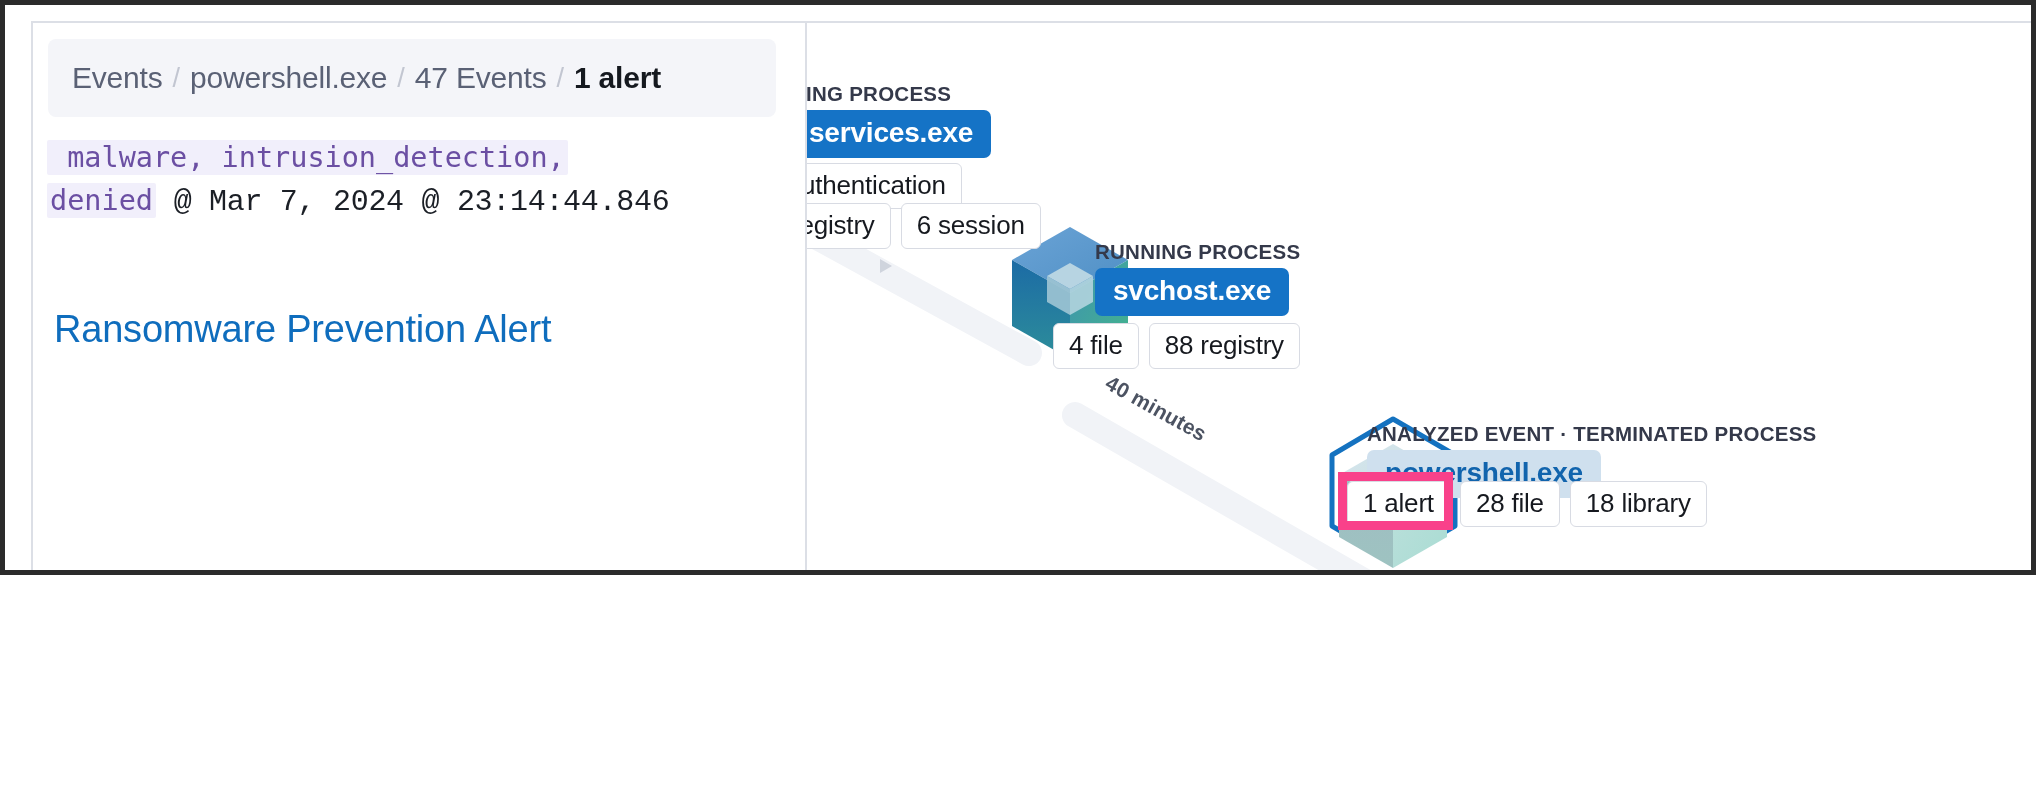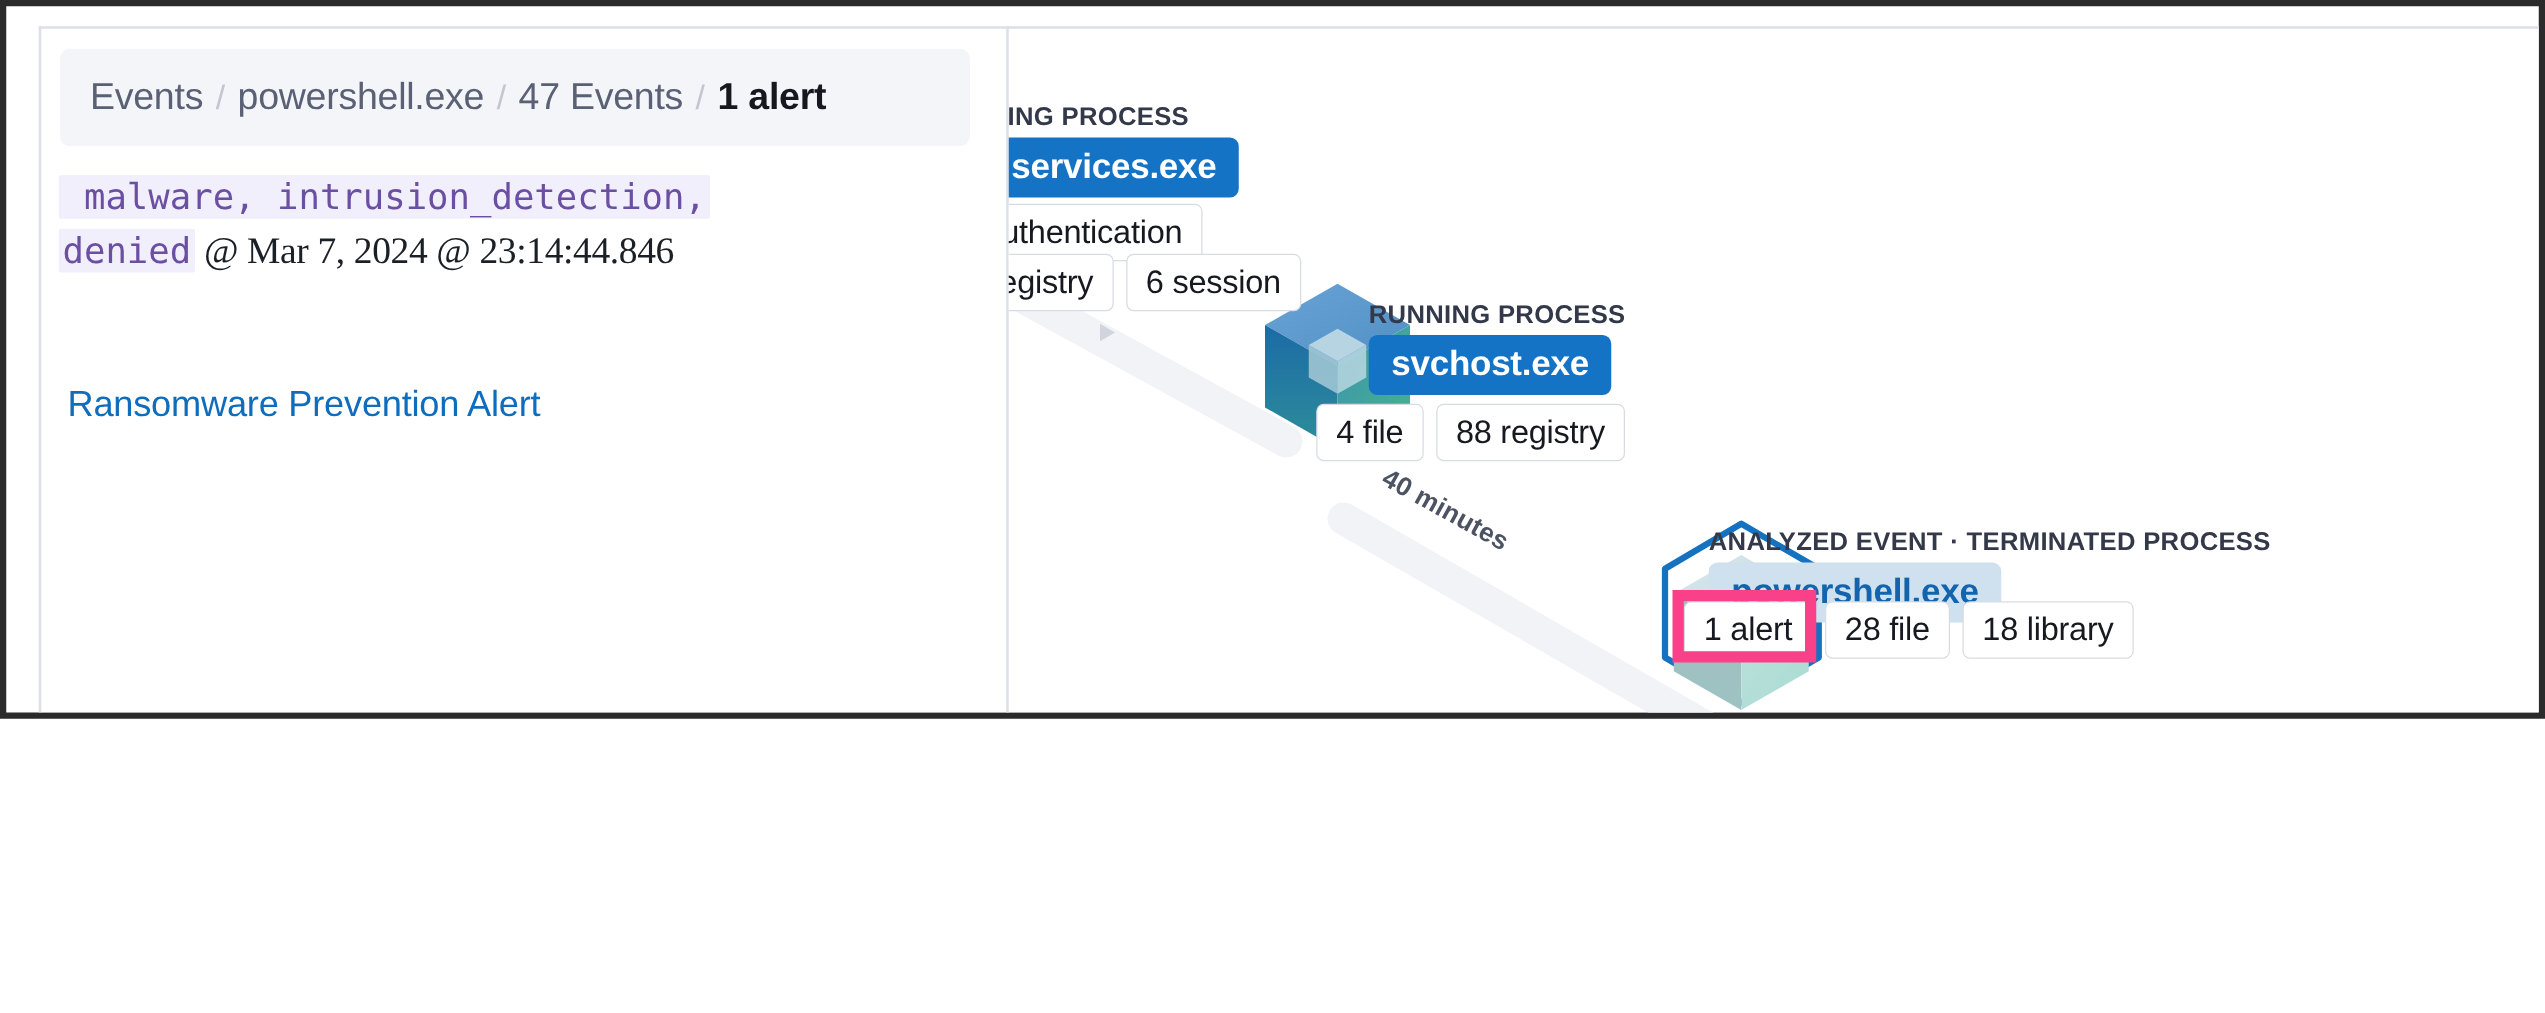--- a/index.html
+++ b/index.html
@@ -101,31 +101,31 @@
     color: #6b4fa3;
     white-space: pre;
     letter-spacing: 0px;
   }
   .code-chip {
     background: #f1effb;
     padding: 1px 3px;
     border-radius: 2px;
   }
   .ts-text {
-    font-family: Liberation Serif, serif;
+    font-family: Liberation Mono, monospace;
     font-size: 30px;
     color: #1b1f26;
     letter-spacing: -0.3px;
   }
 
   .alert-link {
     position: absolute;
     left: 21px;
     top: 285px;
-    font-size: 29px;
+    font-size: 38px;
     color: #0f6dbd;
     font-weight: 400;
     letter-spacing: -0.2px;
     cursor: pointer;
     text-decoration: none;
   }
 
   
   #graph-pane {
     position: absolute;

